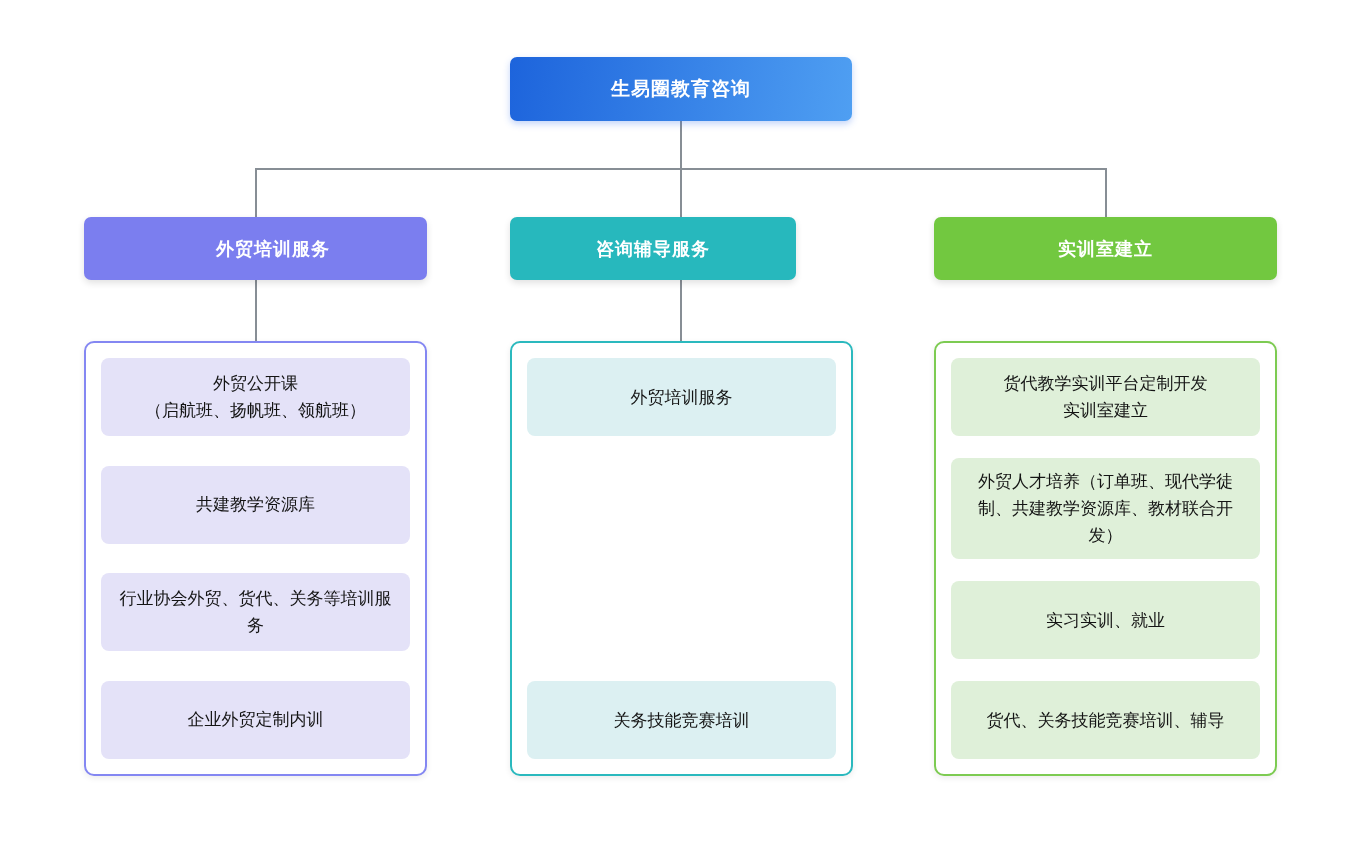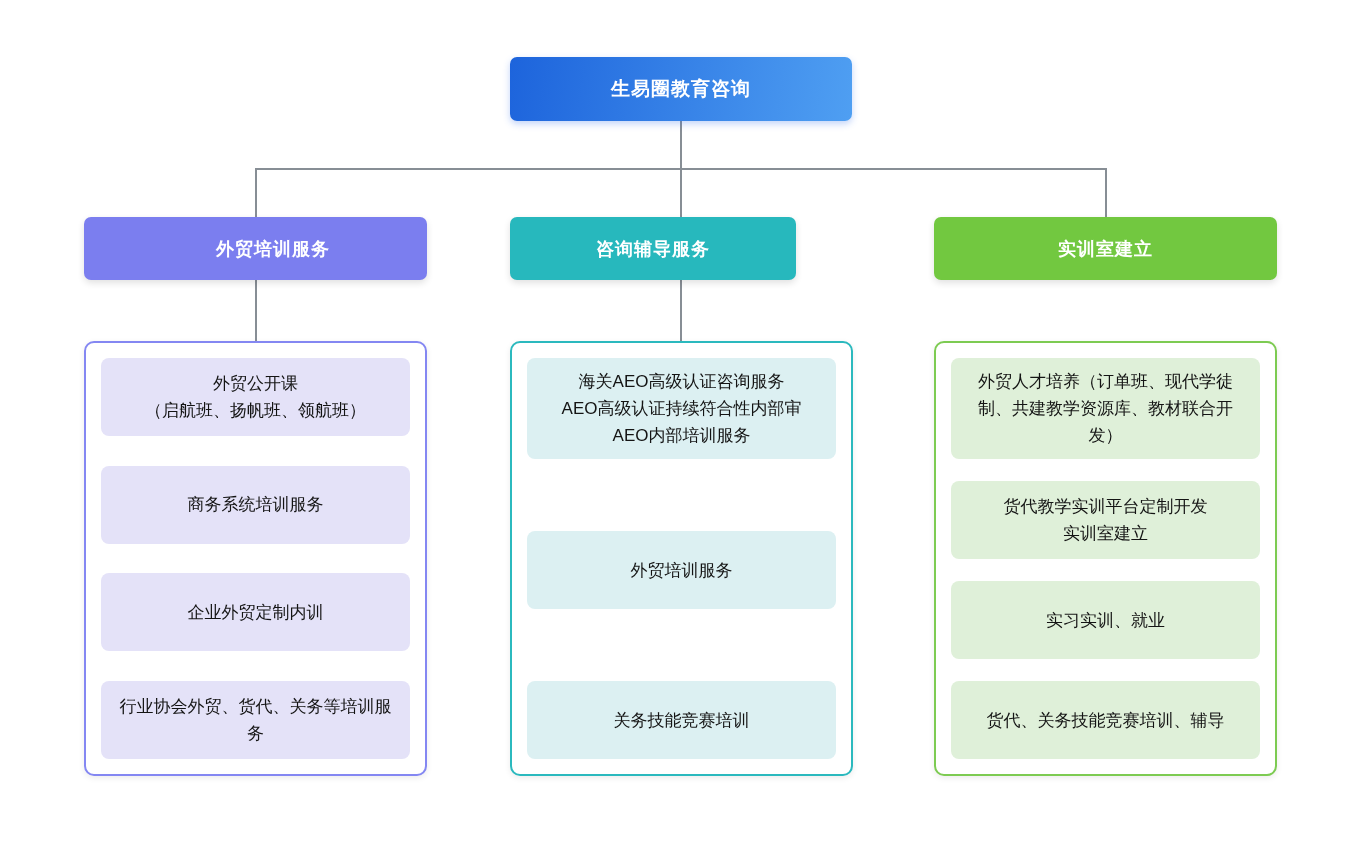--- a/index.html
+++ b/index.html
@@ -76,51 +76,46 @@
   <div class="branch-header pos-c3" style="--hc: #72c840; --bc: #7dcb52; --ibg: #dff0d9;">
     <span>实训室建立</span>
   </div>
 
   <div class="branch-container pos-c1" style="--hc: #7b7eef; --bc: #8487f2; --ibg: #e4e2f8;">
     <div class="leaf-node">
       <span class="leaf-text">外贸公开课
 （启航班、扬帆班、领航班）</span>
     </div>
     <div class="leaf-node">
-      <span class="leaf-text">商务系统培训服务</span>
+      <span class="leaf-text">共建教学资源库</span>
+    </div>
+    <div class="leaf-node">
+      <span class="leaf-text">行业协会外贸、货代、关务等培训服务</span>
     </div>
     <div class="leaf-node">
       <span class="leaf-text">企业外贸定制内训</span>
     </div>
-    <div class="leaf-node">
-      <span class="leaf-text">行业协会外贸、货代、关务等培训服务</span>
-    </div>
   </div>
 
   <div class="branch-container pos-c2" style="--hc: #27b8bd; --bc: #2bb9be; --ibg: #dcf0f2;">
-    <div class="leaf-node">
-      <span class="leaf-text">海关AEO高级认证咨询服务
-AEO高级认证持续符合性内部审
-AEO内部培训服务</span>
-    </div>
     <div class="leaf-node">
       <span class="leaf-text">外贸培训服务</span>
     </div>
     <div class="leaf-node">
       <span class="leaf-text">关务技能竞赛培训</span>
     </div>
   </div>
 
   <div class="branch-container pos-c3" style="--hc: #72c840; --bc: #7dcb52; --ibg: #dff0d9;">
     <div class="leaf-node">
-      <span class="leaf-text">外贸人才培养（订单班、现代学徒制、共建教学资源库、教材联合开发）</span>
+      <span class="leaf-text">货代教学实训平台定制开发
+实训室建立</span>
     </div>
     <div class="leaf-node">
-      <span class="leaf-text">货代教学实训平台定制开发
-实训室建立</span>
+      <span class="leaf-text">外贸人才培养（订单班、现代学徒制、共建教学资源库、教材联合开发）</span>
     </div>
     <div class="leaf-node">
       <span class="leaf-text">实习实训、就业</span>
     </div>
     <div class="leaf-node">
       <span class="leaf-text">货代、关务技能竞赛培训、辅导</span>
     </div>
   </div>
 
 </div>

